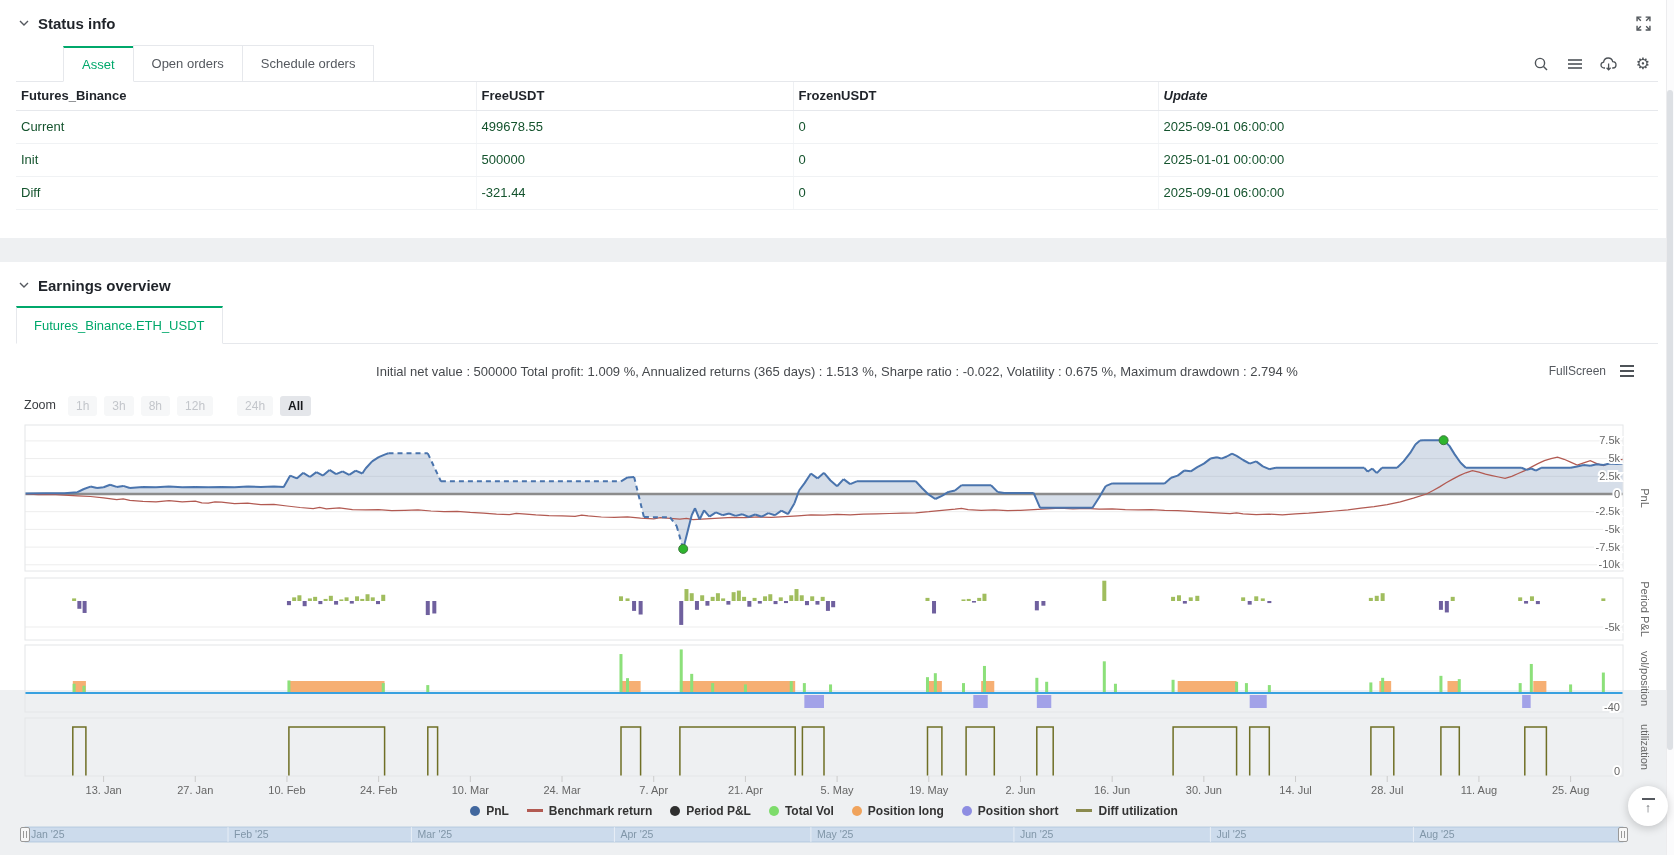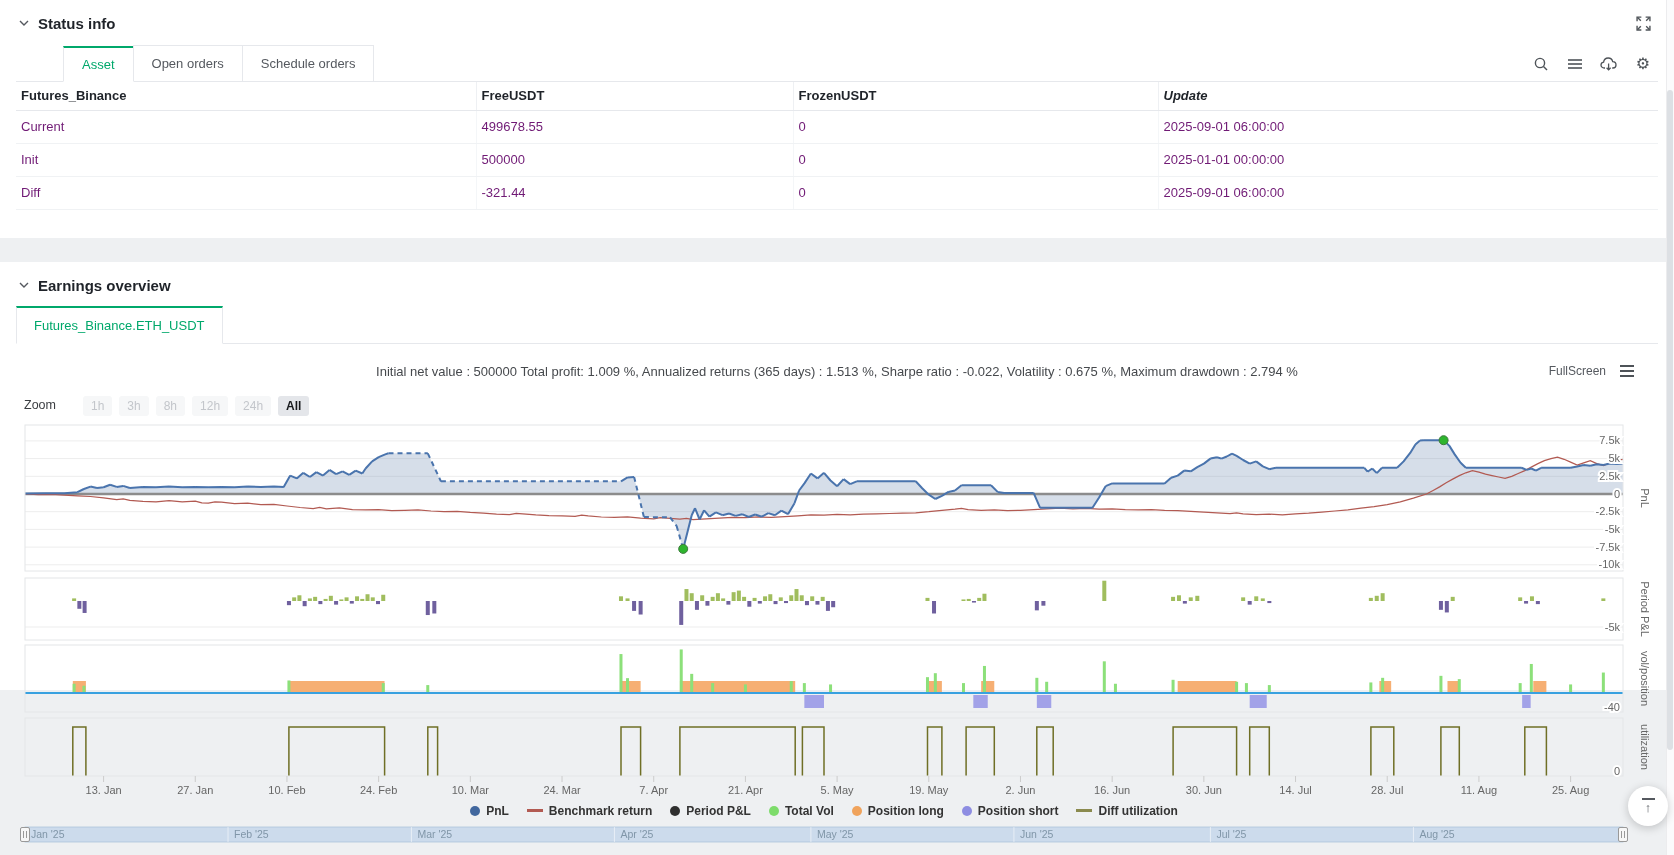--- a/index.html
+++ b/index.html
@@ -24,41 +24,41 @@
   .tab.active { color:#00a86b; border-top:2px solid #00a86b; font-weight:400; background:#fff; margin-bottom:-1px;
                 border-bottom:1px solid #fff; }
   .tab-toolbar { position:absolute; right:6px; bottom:8px; display:flex; gap:16px; align-items:center; }
   .ticon { width:18px; height:18px; display:flex; align-items:center; justify-content:center; color:#4e5358; cursor:pointer; }
   .gear-glyph { font-size:16px; line-height:16px; color:#4e5358; }
 
   table.status-table { border-collapse:collapse; margin:0 16px; width:1642px; table-layout:fixed; }
   .status-table th { text-align:left; font-size:13px; font-weight:700; color:#1f2329; height:28px;
                      border-bottom:1px solid #e6e8ec; border-right:1px solid #eef0f3; padding:0 0 0 5px; }
   .status-table th:last-child { border-right:none;font-style:italic; }
-  .status-table td { font-size:13px; color:#701a75; height:33px; border-bottom:1px solid #f0f2f4;
+  .status-table td { font-size:13px; color:#14532d; height:33px; border-bottom:1px solid #f0f2f4;
                      border-right:1px solid #f4f6f8; padding:0 0 0 5px; }
   .status-table td:last-child { border-right:none; }
   .c1 { width:460px; } .c2 { width:317px; } .c3 { width:365px; } .c4 { width:500px; }
   .cell-link { color:#4aa0e8; cursor:pointer; }
   .neg { color:#e64949; }
 
   .earn-tab-row { display:flex; align-items:flex-end; margin:10px 16px 0 16px; height:38px;
                   border-bottom:1px solid #e6e8ec; }
   .earn-tab { height:38px; display:flex; align-items:center; padding:0 17px; font-size:13px; color:#00a86b;
               background:#fff; border:1px solid #e6e8ec; border-bottom:1px solid #fff; border-top:2px solid #00a86b;
               margin-bottom:-1px; cursor:pointer; }
 
   .stats-row { position:relative; margin-top:20px; height:22px; }
   .stats-text { text-align:center; font-size:13px; color:#46494d; }
   .fullscreen-wrap { position:absolute; right:40px; top:0; display:flex; align-items:center; gap:14px; }
   .fullscreen-label { font-size:12px; color:#55595f; cursor:pointer; }
   .burger { display:flex; flex-direction:column; gap:2.5px; cursor:pointer; }
   .burger span { display:block; width:14px; height:2.5px; background:#4e5358; }
 
-  .zoom-row { display:flex; align-items:center; margin:8px 0 0 24px; height:22px; gap:24px; }
+  .zoom-row { display:flex; align-items:center; margin:8px 0 0 24px; height:22px; gap:9px; }
   .zoom-label { font-size:12.5px; color:#3a3d41; margin-right:3px; }
   .zbtn { font-size:12px; color:#c3c6cb; background:#f6f7f8; border-radius:3px; padding:3px 8px; cursor:pointer; }
   .zbtn.active { color:#17191c; background:#e4e6ea; font-weight:700; }
 
   .chart-wrap { position:relative; height:446px; margin-top:-7px; }
   #chart-svg { position:absolute; left:0; top:0; }
   svg text { font-family:"Liberation Sans", sans-serif; }
 
   #legend { position:absolute; top:393px; left:0; width:1648px; display:flex; justify-content:center;
             gap:18px; align-items:center; height:17px; }
@@ -194,21 +194,21 @@
       <span class="burger">
           <span></span>
           <span></span>
           <span></span>
         </span>
     </div>
   </div>
 
   <div class="zoom-row">
     <span class="zoom-label">Zoom</span>
-    <span id="zoom-buttons"><span class="zbtn" style="margin-right: 7px;">1h</span><span class="zbtn" style="margin-right: 7px;">3h</span><span class="zbtn" style="margin-right: 7px;">8h</span><span class="zbtn" style="margin-right: 7px;">12h</span><span class="zbtn" style="margin-right: 7px;">24h</span><span class="zbtn active" style="margin-right: 7px;">All</span></span>
+    <span id="zoom-buttons"><span class="zbtn" style="margin-right: 7px;">1h</span><span class="zbtn" style="margin-right: 7px;">3h</span><span class="zbtn" style="margin-right: 7px;">8h</span><span class="zbtn" style="margin-right: 24px;">12h</span><span class="zbtn" style="margin-right: 7px;">24h</span><span class="zbtn active" style="margin-right: 7px;">All</span></span>
   </div>
 
   <div class="chart-wrap">
     <svg id="chart-svg" width="1674" height="446">
         <g>
           <line x1="25" x2="1623" y1="31.9" y2="31.9" stroke="#ededed" stroke-width="1"></line>
           <line x1="25" x2="1623" y1="49.6" y2="49.6" stroke="#ededed" stroke-width="1"></line>
           <line x1="25" x2="1623" y1="67.3" y2="67.3" stroke="#ededed" stroke-width="1"></line>
           <line x1="25" x2="1623" y1="102.7" y2="102.7" stroke="#ededed" stroke-width="1"></line>
           <line x1="25" x2="1623" y1="120.4" y2="120.4" stroke="#ededed" stroke-width="1"></line>

